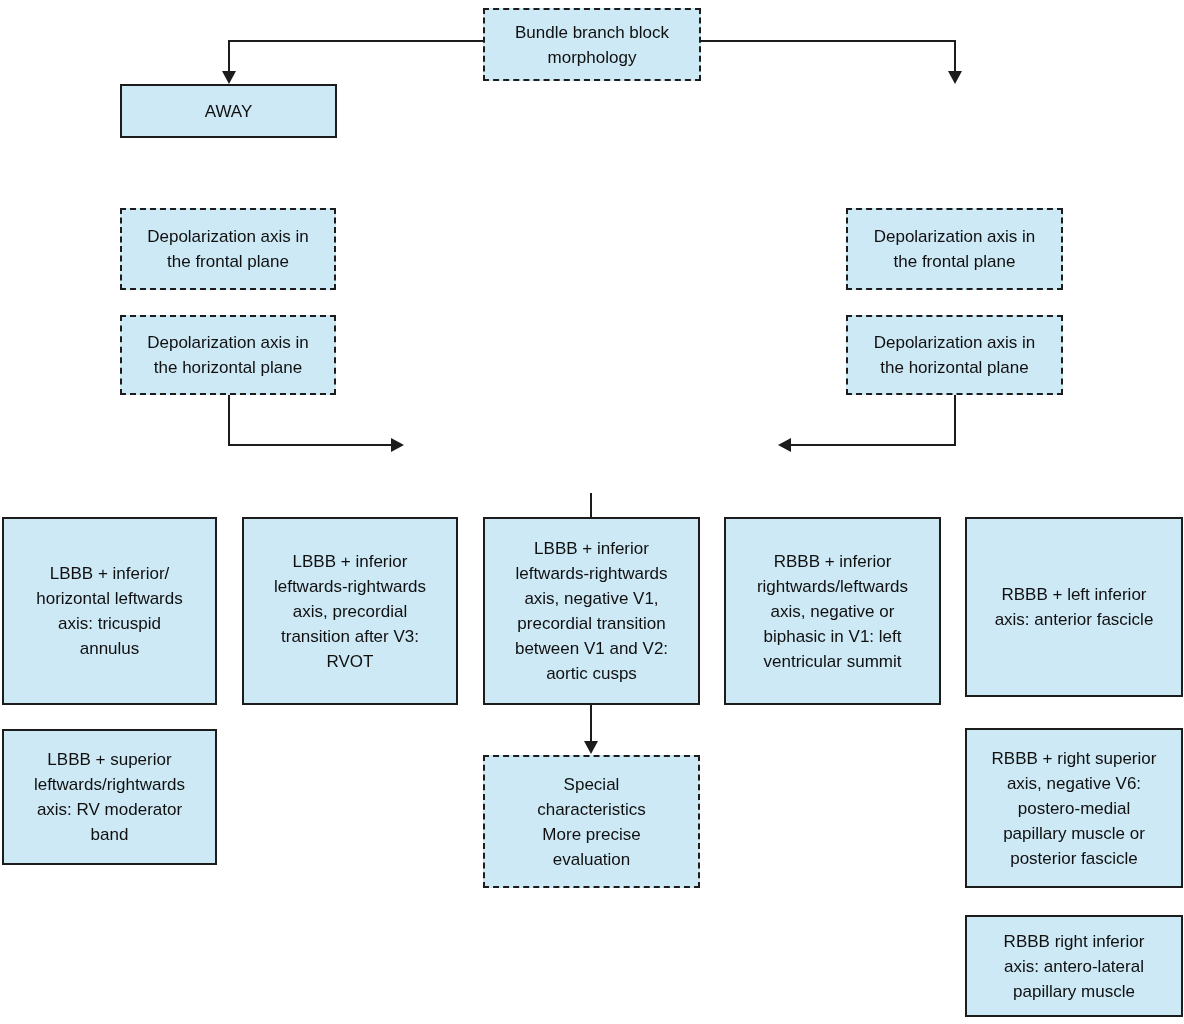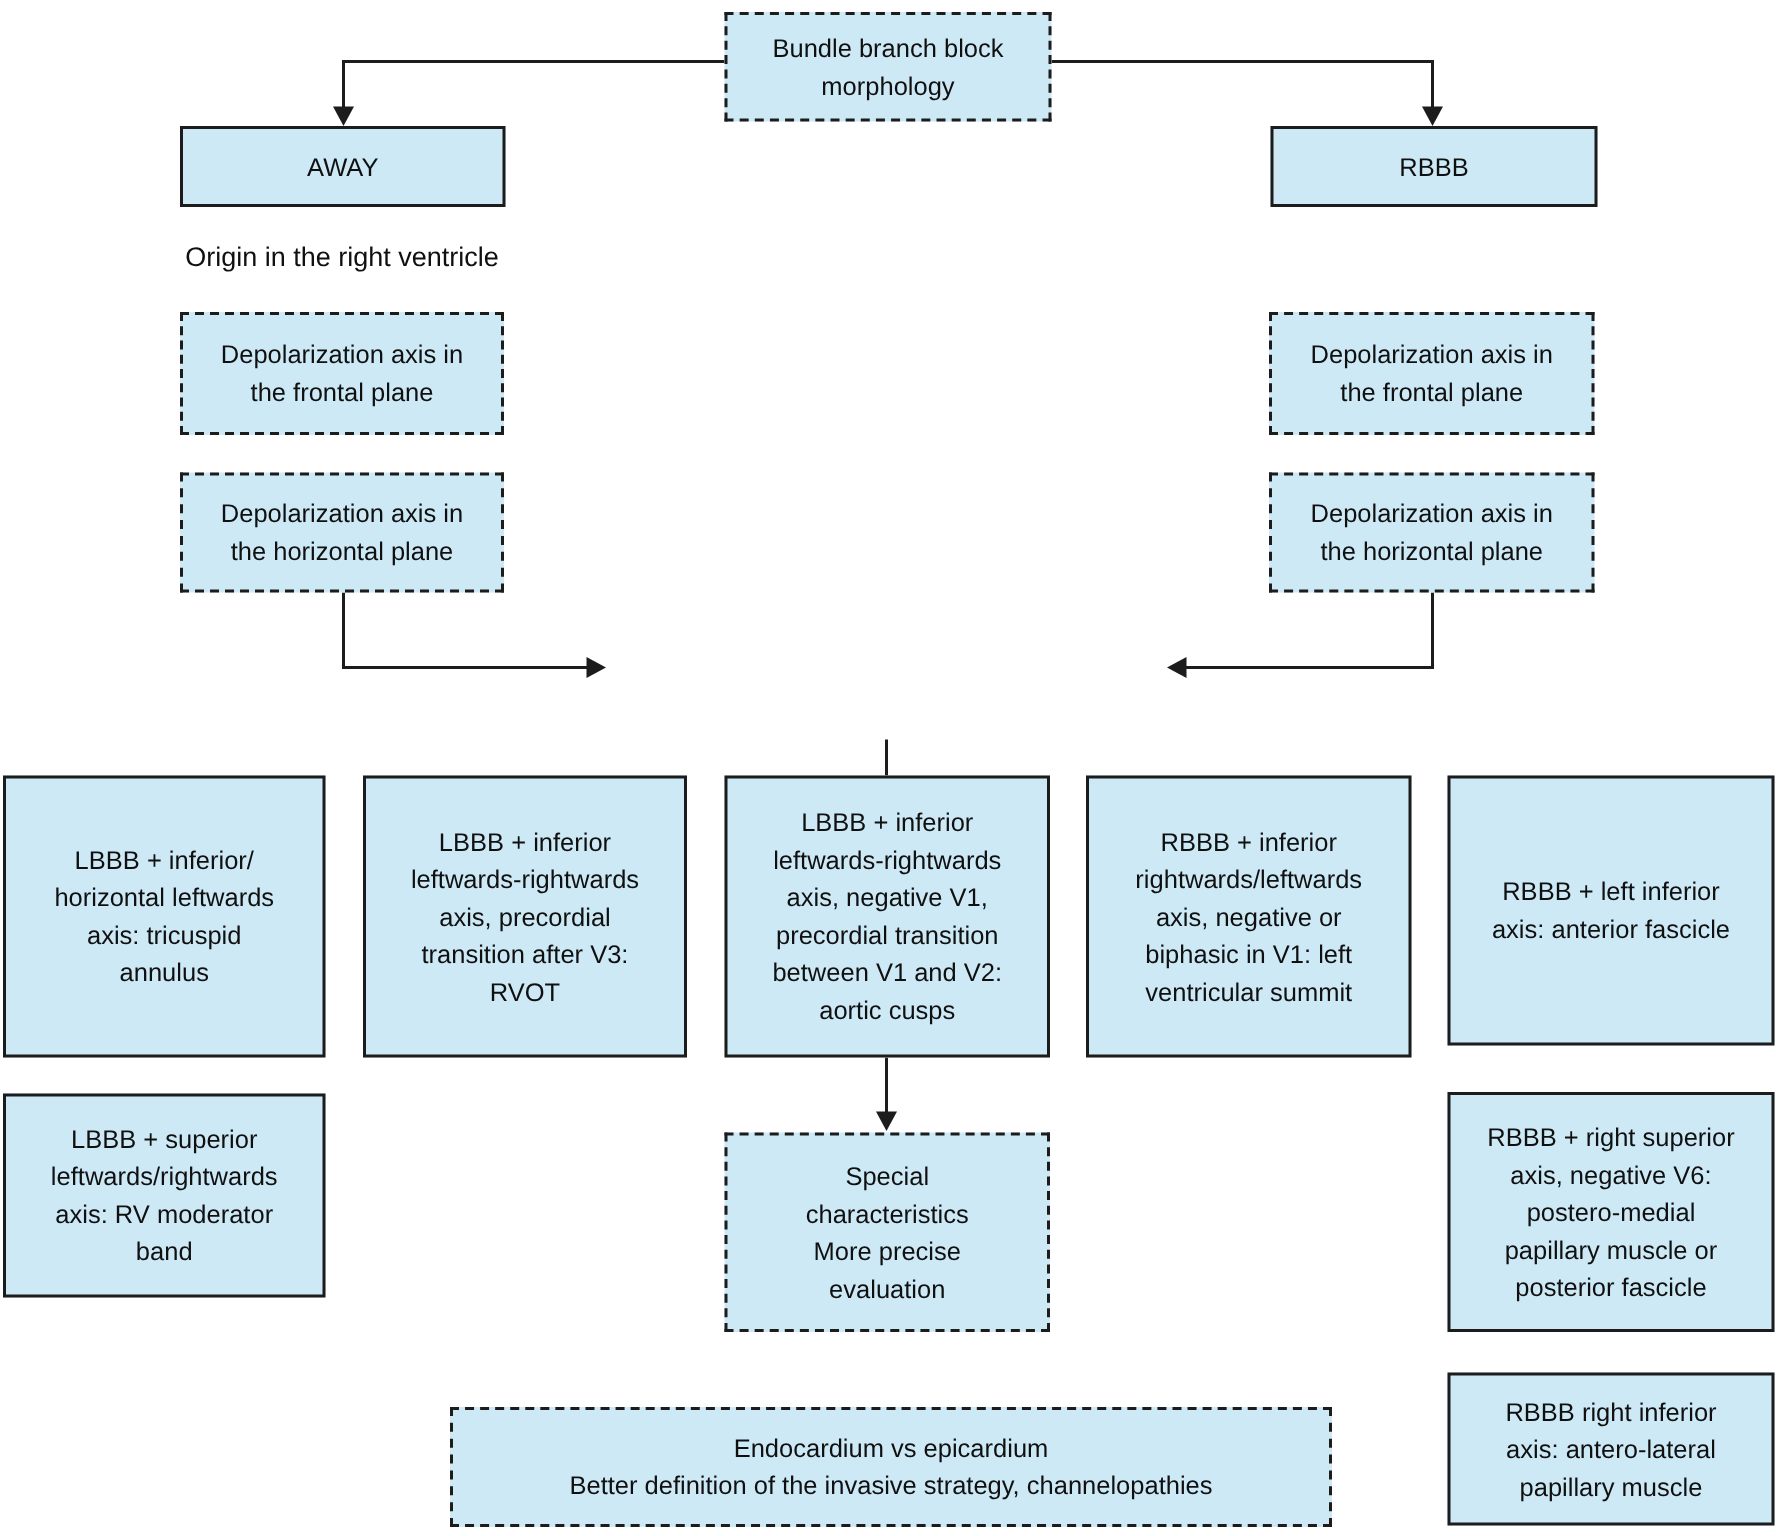--- a/index.html
+++ b/index.html
@@ -67,23 +67,21 @@
 
     <path class="wire" d="M 591 705 V 743"></path>
     <polygon class="arrowhead" points="591,754 584,741 598,741"></polygon>
   </svg>
 
   <div class="node dashed" style="left:483px;top:8px;width:218px;height:73px">Bundle branch block
 morphology</div>
 
   <div class="node" style="left:120px;top:84px;width:217px;height:54px">AWAY</div>
 
-  <div class="node" style="left:847px;top:84px;width:218px;height:54px">RBBB</div>
 
-  <div class="node plain" style="left:103px;top:156px;width:250px;height:30px">Origin in the right ventricle</div>
 
 
   <div class="node dashed" style="left:120px;top:208px;width:216px;height:82px">Depolarization axis in
 the frontal plane</div>
 
   <div class="node dashed" style="left:120px;top:315px;width:216px;height:80px">Depolarization axis in
 the horizontal plane</div>
 
 
   <div class="node dashed" style="left:846px;top:208px;width:217px;height:82px">Depolarization axis in
@@ -129,20 +127,18 @@
 characteristics
 More precise
 evaluation</div>
 
   <div class="node" style="left:965px;top:728px;width:218px;height:160px">RBBB + right superior
 axis, negative V6:
 postero-medial
 papillary muscle or
 posterior fascicle</div>
 
-  <div class="node dashed" style="left:300px;top:938px;width:588px;height:80px">Endocardium vs epicardium
-Better definition of the invasive strategy, channelopathies</div>
 
   <div class="node" style="left:965px;top:915px;width:218px;height:102px">RBBB right inferior
 axis: antero-lateral
 papillary muscle</div>
 
 </div>
 
 </body></html>

